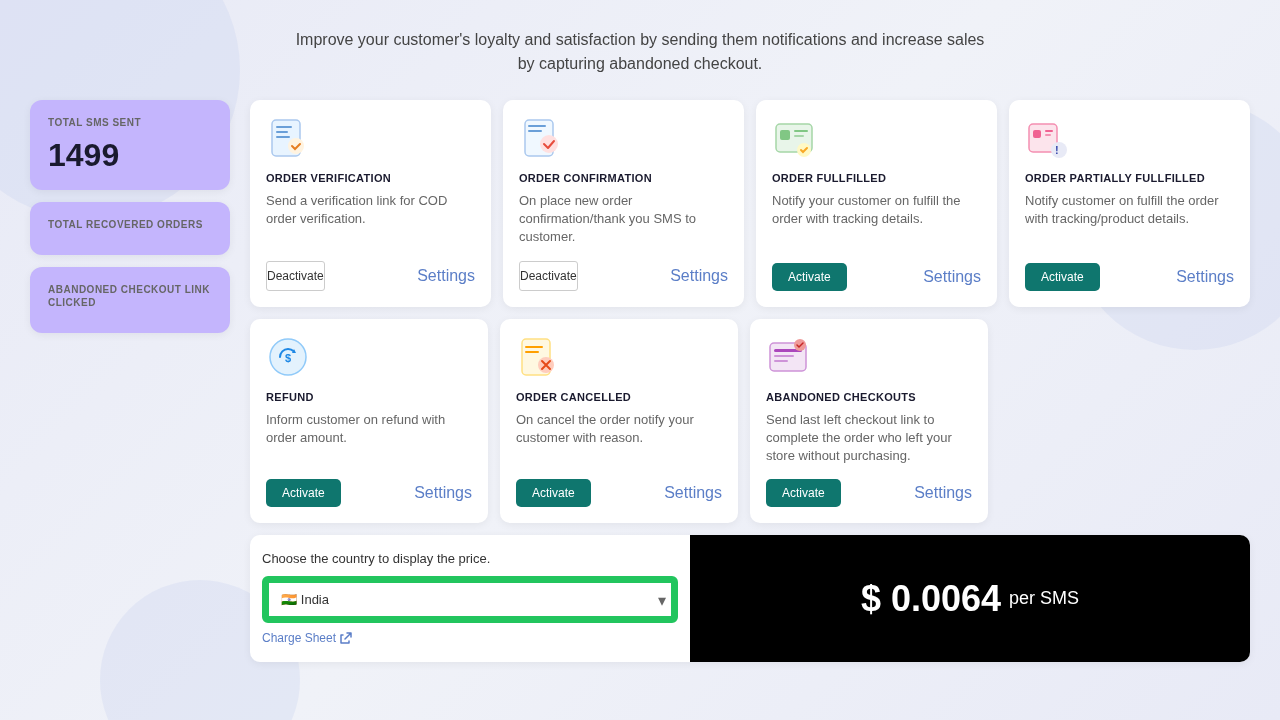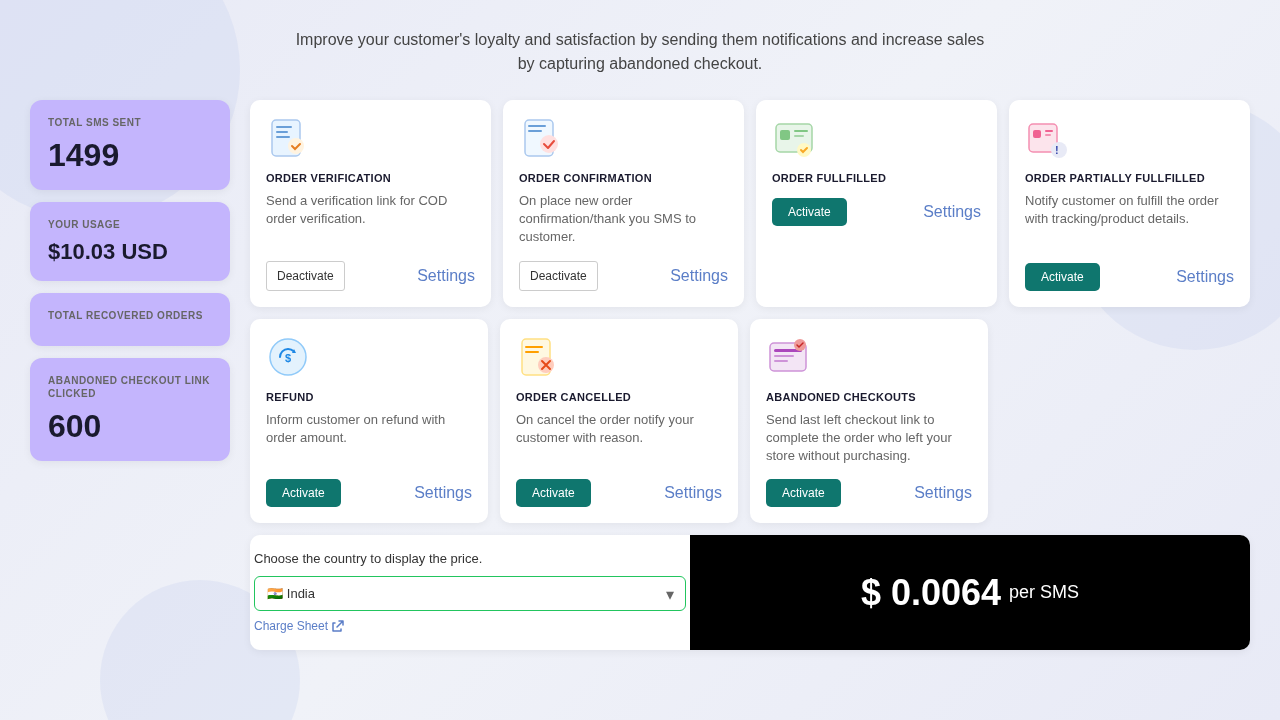--- a/index.html
+++ b/index.html
@@ -142,21 +142,21 @@
       padding: 7px 16px;
       font-size: 12px;
       font-weight: 500;
       cursor: pointer;
     }
     .btn-deactivate {
       background: white;
       color: #333;
       border: 1px solid #ccc;
       border-radius: 3px;
-      padding: 7px 10px;
+      padding: 7px 0;
       font-size: 12px;
       font-weight: 500;
       cursor: pointer;
     }
     .btn-settings {
       color: #5b7ec7;
       font-size: 16px;
       background: none;
       border: none;
       cursor: pointer;
@@ -173,36 +173,36 @@
     
     .bottom-section {
       display: flex;
       gap: 0;
       background: white;
       border-radius: 10px;
       box-shadow: 0 2px 8px rgba(0,0,0,0.06);
       overflow: hidden;
     }
     .country-selector {
-      padding: 16px 4px;
+      padding: 16px 12px;
       flex: 1;
     }
     .country-selector label {
       font-size: 13px;
       color: #333;
       display: block;
       margin-bottom: 10px;
     }
     .country-select-wrapper {
       position: relative;
     }
     .country-select {
       width: 100%;
       padding: 9px 12px;
-      border: 1px solid #22c55e;
+      border: 7px solid #22c55e;
       border-radius: 6px;
       font-size: 13px;
       appearance: none;
       background: white;
       cursor: pointer;
       color: #333;
     }
     .select-arrow {
       position: absolute;
       right: 12px;
@@ -255,32 +255,27 @@
 
   <div class="main-layout">
 
     <div class="stats-sidebar">
 
       <div class="stat-card">
         <div class="stat-label">TOTAL SMS SENT</div>
         <div class="stat-value">1499</div>
       </div>
 
-      <div class="stat-card usage">
-        <div class="stat-label">YOUR USAGE</div>
-        <div class="stat-value">$10.03 USD</div>
-      </div>
 
       <div class="stat-card">
         <div class="stat-label">TOTAL RECOVERED ORDERS</div>
       </div>
 
       <div class="stat-card">
         <div class="stat-label">ABANDONED CHECKOUT LINK CLICKED</div>
-        <div class="stat-value">600</div>
       </div>
     </div>
 
     <div class="right-content">
 
       <div class="cards-grid">
 
         <div class="notification-card">
           <div class="card-icon">
             <svg viewBox="0 0 44 44" width="44" height="44" xmlns="http://www.w3.org/2000/svg">
@@ -323,20 +318,21 @@
             <svg viewBox="0 0 44 44" width="44" height="44" xmlns="http://www.w3.org/2000/svg">
               <rect x="4" y="8" width="36" height="28" rx="4" fill="#e8f5e9" stroke="#a5d6a7" stroke-width="1.5"></rect>
               <rect x="8" y="14" width="10" height="10" rx="2" fill="#81c784"></rect>
               <rect x="22" y="14" width="14" height="2" rx="1" fill="#81c784"></rect>
               <rect x="22" y="19" width="10" height="2" rx="1" fill="#a5d6a7"></rect>
               <circle cx="32" cy="34" r="7" fill="#fff9c4"></circle>
               <path d="M29 34 l2 2 l4-4" stroke="#f9a825" stroke-width="2" fill="none" stroke-linecap="round"></path>
             </svg>
           </div>
           <div class="card-title">ORDER FULLFILLED</div>
+          <div class="card-desc">Notify your customer on fulfill the order with tracking details.</div>
           <div class="card-actions">
             <button class="btn-activate">Activate</button>
             <button class="btn-settings">Settings</button>
           </div>
         </div>
 
         <div class="notification-card">
           <div class="card-icon">
             <svg viewBox="0 0 44 44" width="44" height="44" xmlns="http://www.w3.org/2000/svg">
               <rect x="4" y="8" width="28" height="28" rx="4" fill="#fce4ec" stroke="#f48fb1" stroke-width="1.5"></rect>

